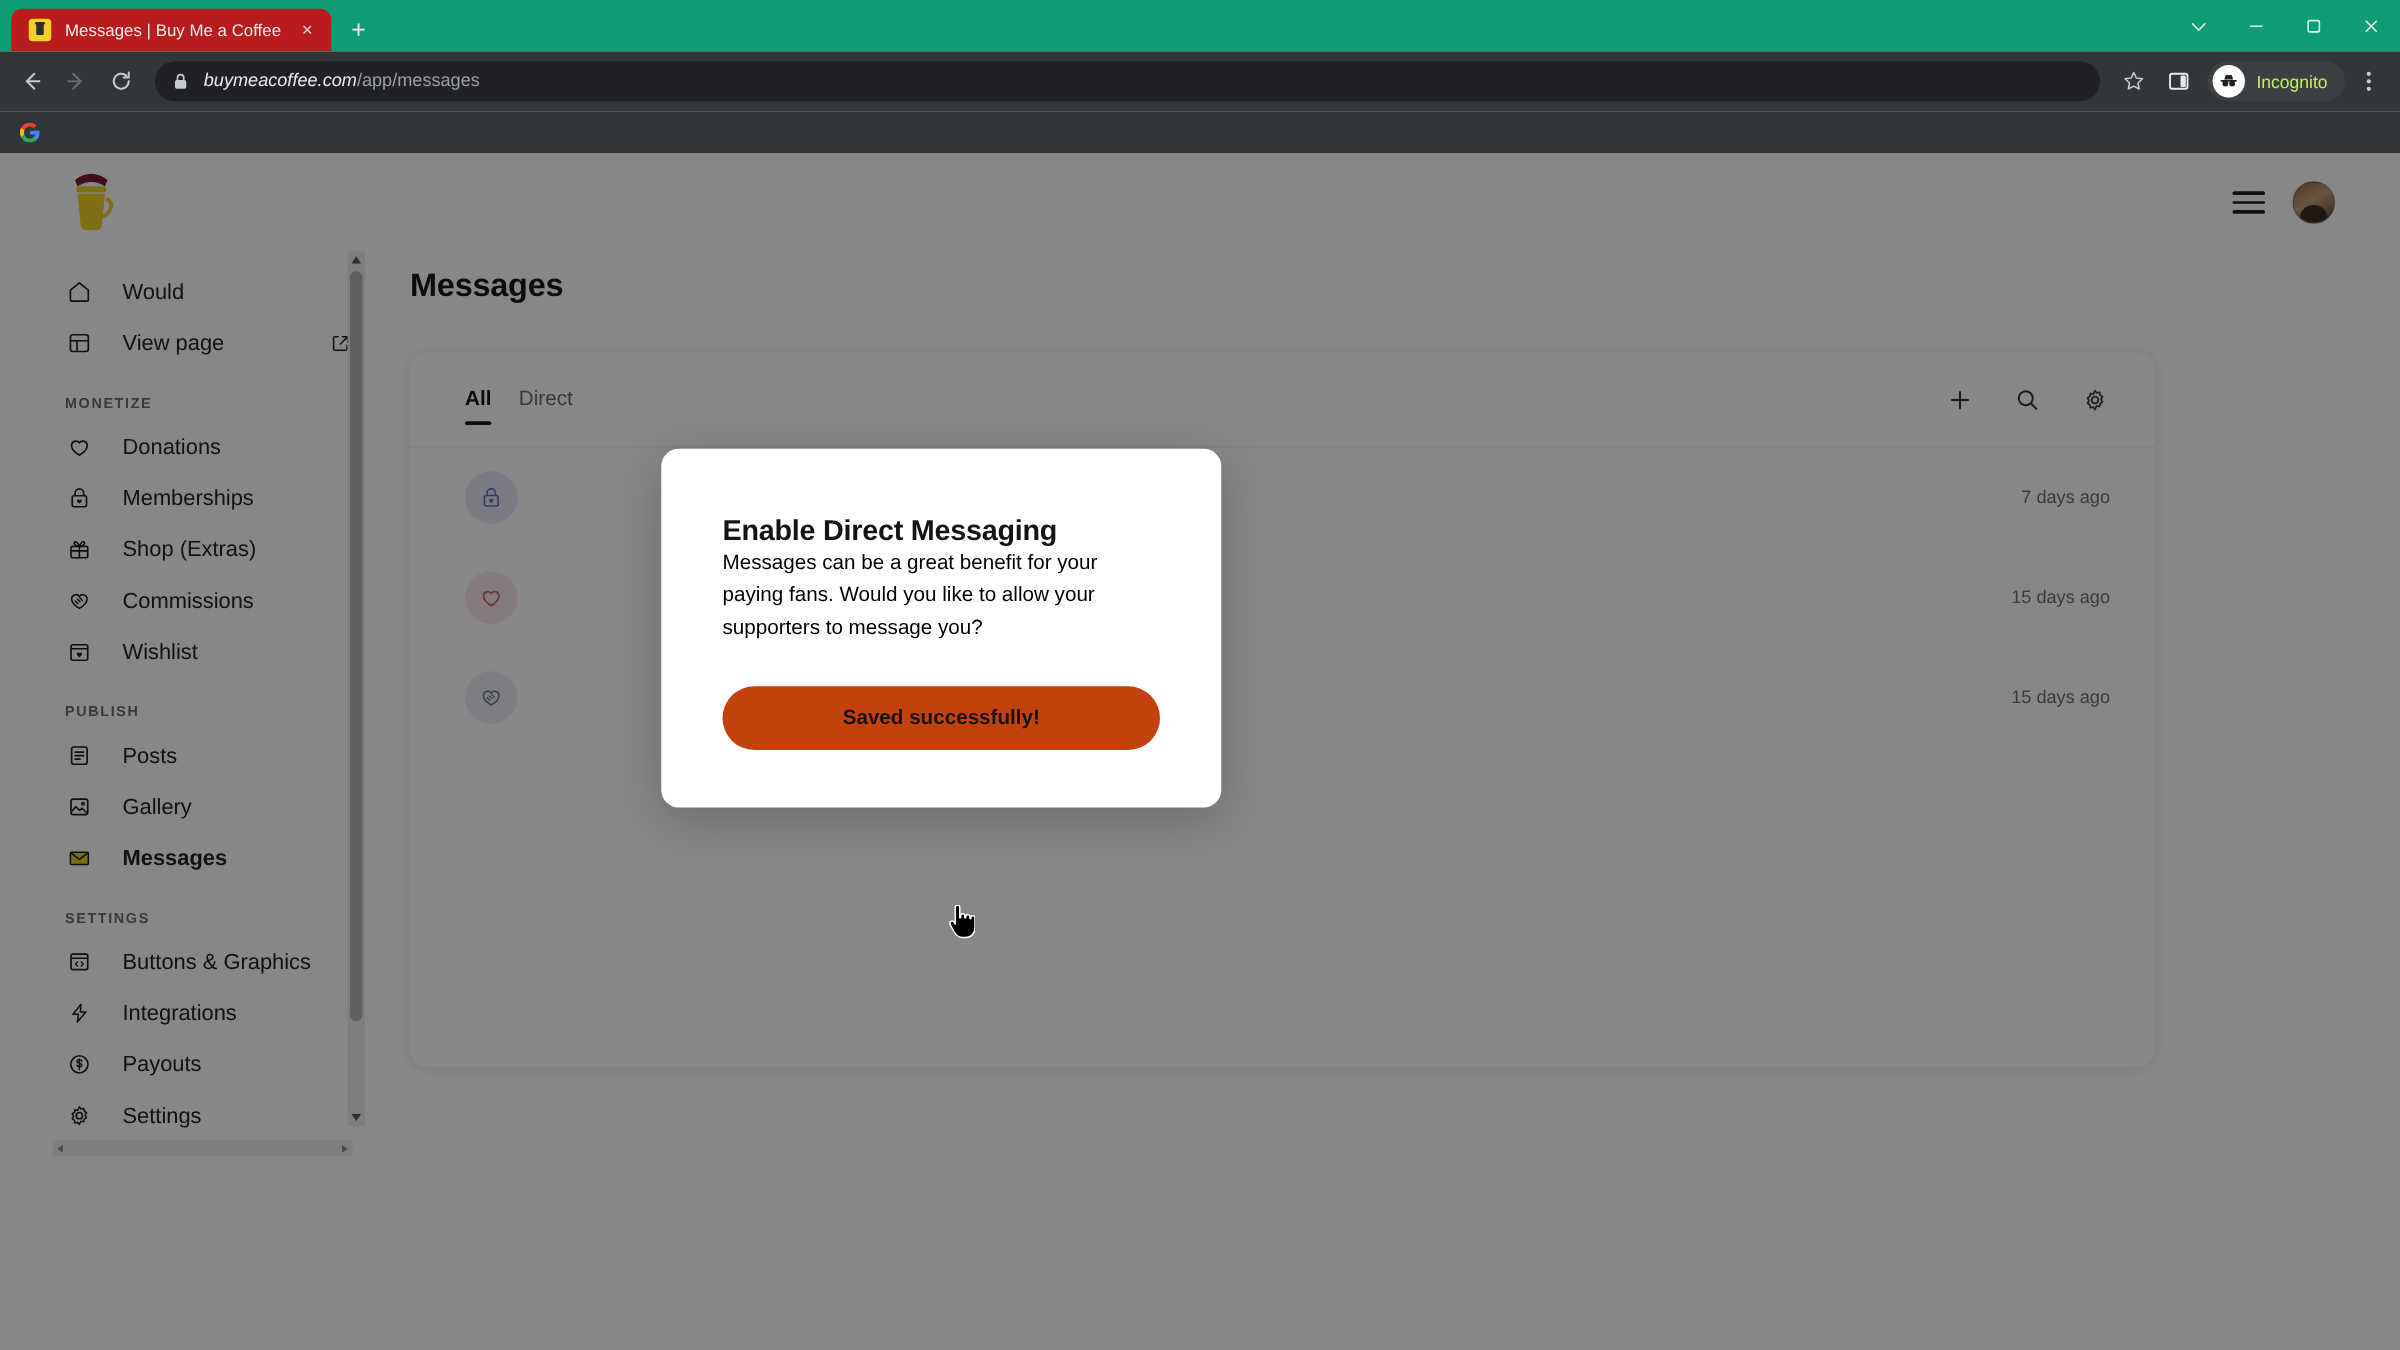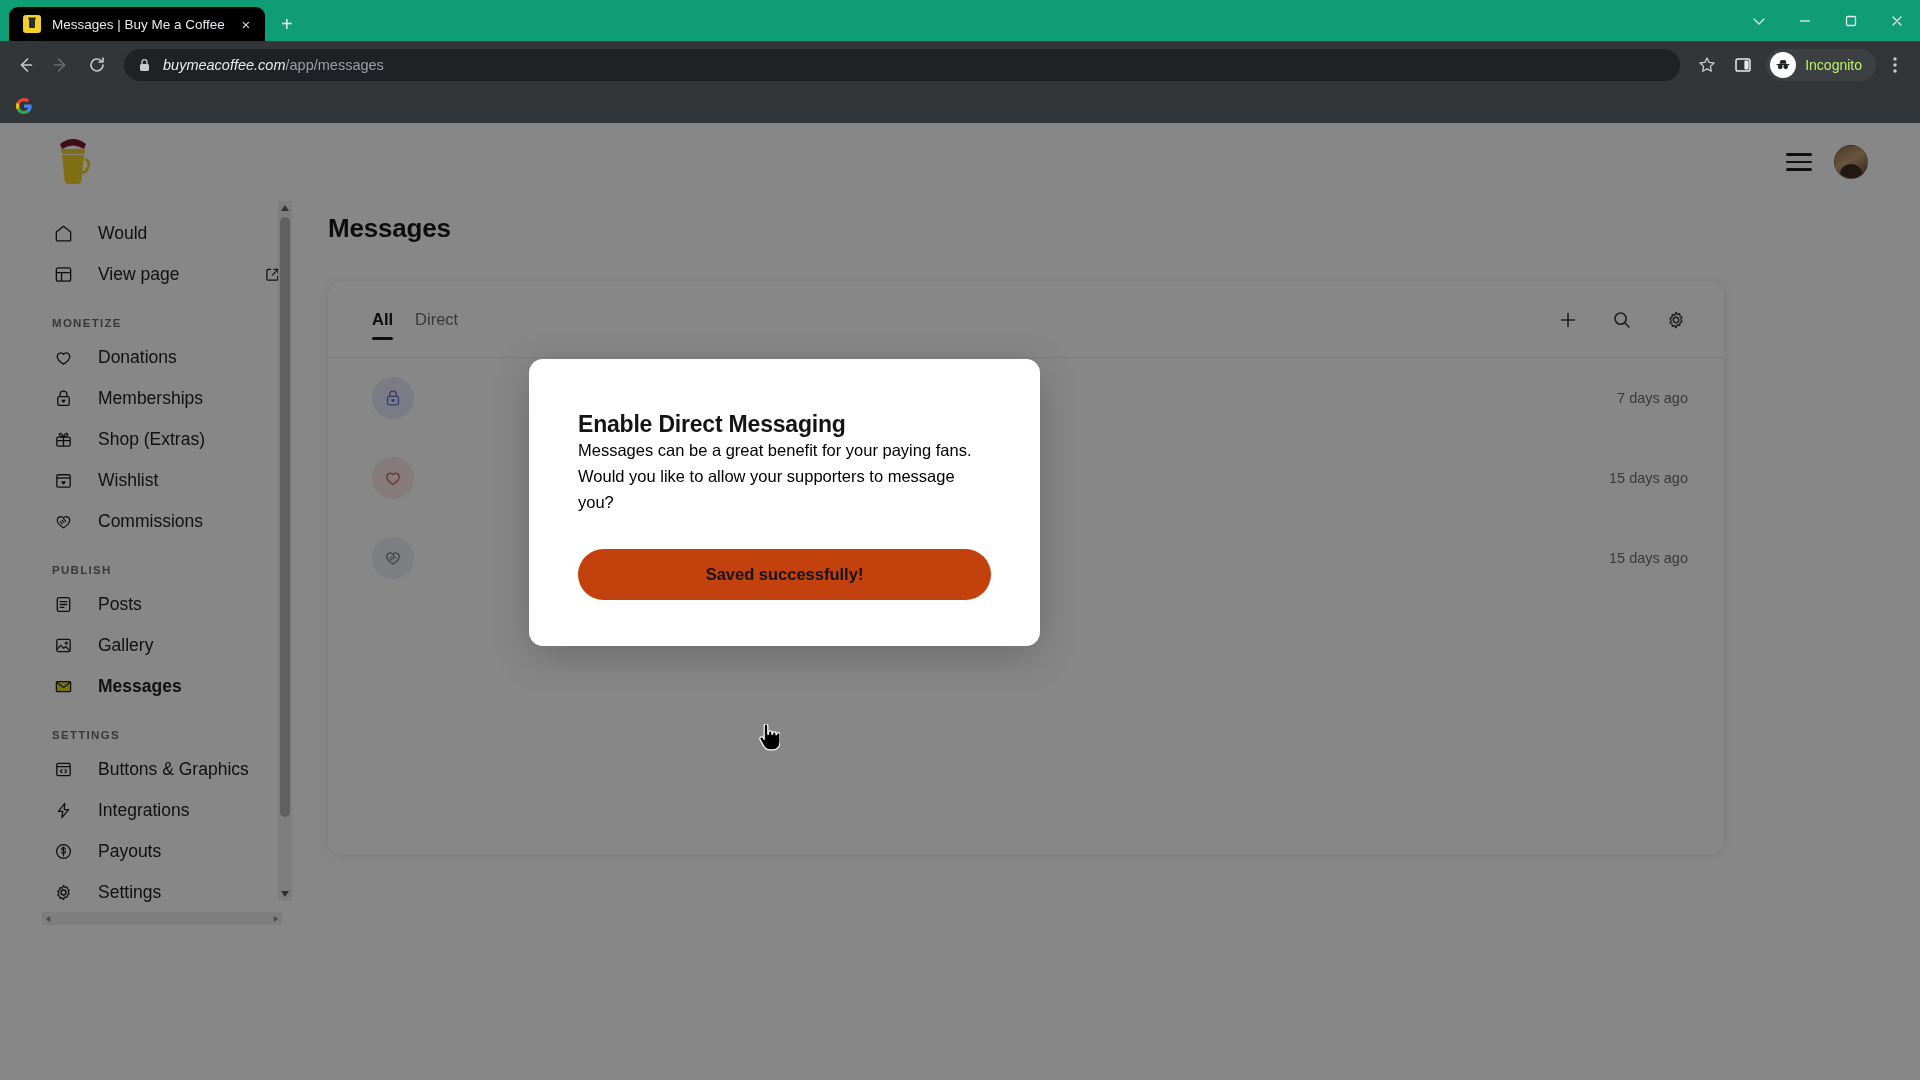--- a/index.html
+++ b/index.html
@@ -17,21 +17,21 @@
     height: 41px;
     background: #0f9d76;
     display: flex;
     align-items: flex-end;
     position: relative;
   }
   .tabstrip { display: flex; align-items: flex-end; height: 41px; padding-left: 9px; }
   .tab {
     display: flex; align-items: center; gap: 11px;
     height: 34px; min-width: 240px;
-    background: #000000;
+    background: #b91c1c;
     border-radius: 9px 9px 0 0;
     padding: 0 9px 0 14px;
     position: relative;
   }
   .tab-favicon {
     width: 18px; height: 18px;
     background: #f2d027;
     border-radius: 3px;
     display: flex; align-items: center; justify-content: center;
     flex: none;
@@ -246,21 +246,21 @@
 
   
   .overlay {
     position: absolute; inset: 0;
     background: rgba(0,0,0,.47);
     z-index: 50;
   }
   .modal {
     position: absolute;
     left: 529px; top: 236px;
-    width: 511px;
+    width: 448px;
     background: #ffffff;
     border-radius: 14px;
     padding: 52px 49px 46px 49px;
     z-index: 60;
     box-shadow: 0 10px 40px rgba(0,0,0,.2);
   }
   .modal-title {
     font-size: 23px; font-weight: 700; color: #141414;
     letter-spacing: -.2px;
   }
@@ -497,36 +497,36 @@
                   <path d="M4 12.2h14M11 8.5v9.5" stroke="#1f1f1f" stroke-width="1.4"></path>
                   <path d="M11 8.5S9 4 7.2 4.8 8 8.5 11 8.5zM11 8.5S13 4 14.8 4.8 14 8.5 11 8.5z" stroke="#1f1f1f" stroke-width="1.3" fill="none"></path>
                 </svg>
             </span>
             <span class="nav-label">Shop (Extras)</span>
           </div>
 
           <div class="nav-item">
             <span class="nav-ico">
               <svg width="21" height="21" viewBox="0 0 22 22">
+                  <path d="M11 17.5s-6.5-3.7-6.5-7.8A3.6 3.6 0 0 1 11 7.5a3.6 3.6 0 0 1 6.5 2.2c0 4.1-6.5 7.8-6.5 7.8z" stroke="#1f1f1f" stroke-width="1.3" fill="none"></path>
+                  <path d="M7.6 11.4l2.1 2.1M9.4 9.8l2.2 2.2M11.4 8.6l2.1 2.2" stroke="#1f1f1f" stroke-width="1.2" stroke-linecap="round"></path>
+                </svg>
+            </span>
+            <span class="nav-label">Commissions</span>
+          </div>
+
+          <div class="nav-item">
+            <span class="nav-ico">
+              <svg width="21" height="21" viewBox="0 0 22 22">
                   <rect x="4" y="5" width="14" height="13" rx="1.6" stroke="#1f1f1f" stroke-width="1.4" fill="none"></rect>
                   <path d="M4 8.4h14" stroke="#1f1f1f" stroke-width="1.4"></path>
                   <path d="M11 15.4s-2.2-1.4-2.2-2.7a1.2 1.2 0 0 1 2.2-.7 1.2 1.2 0 0 1 2.2.7c0 1.3-2.2 2.7-2.2 2.7z" fill="#1f1f1f"></path>
                 </svg>
             </span>
             <span class="nav-label">Wishlist</span>
-          </div>
-
-          <div class="nav-item">
-            <span class="nav-ico">
-              <svg width="21" height="21" viewBox="0 0 22 22">
-                  <path d="M11 17.5s-6.5-3.7-6.5-7.8A3.6 3.6 0 0 1 11 7.5a3.6 3.6 0 0 1 6.5 2.2c0 4.1-6.5 7.8-6.5 7.8z" stroke="#1f1f1f" stroke-width="1.3" fill="none"></path>
-                  <path d="M7.6 11.4l2.1 2.1M9.4 9.8l2.2 2.2M11.4 8.6l2.1 2.2" stroke="#1f1f1f" stroke-width="1.2" stroke-linecap="round"></path>
-                </svg>
-            </span>
-            <span class="nav-label">Commissions</span>
           </div>
 
           <div class="nav-section">PUBLISH</div>
 
           <div class="nav-item">
             <span class="nav-ico">
               <svg width="21" height="21" viewBox="0 0 22 22">
                   <rect x="4.5" y="3.8" width="13" height="14.4" rx="1.8" stroke="#1f1f1f" stroke-width="1.4" fill="none"></rect>
                   <path d="M7.5 8h7M7.5 11h7M7.5 14h4" stroke="#1f1f1f" stroke-width="1.4" stroke-linecap="round"></path>
                 </svg>

